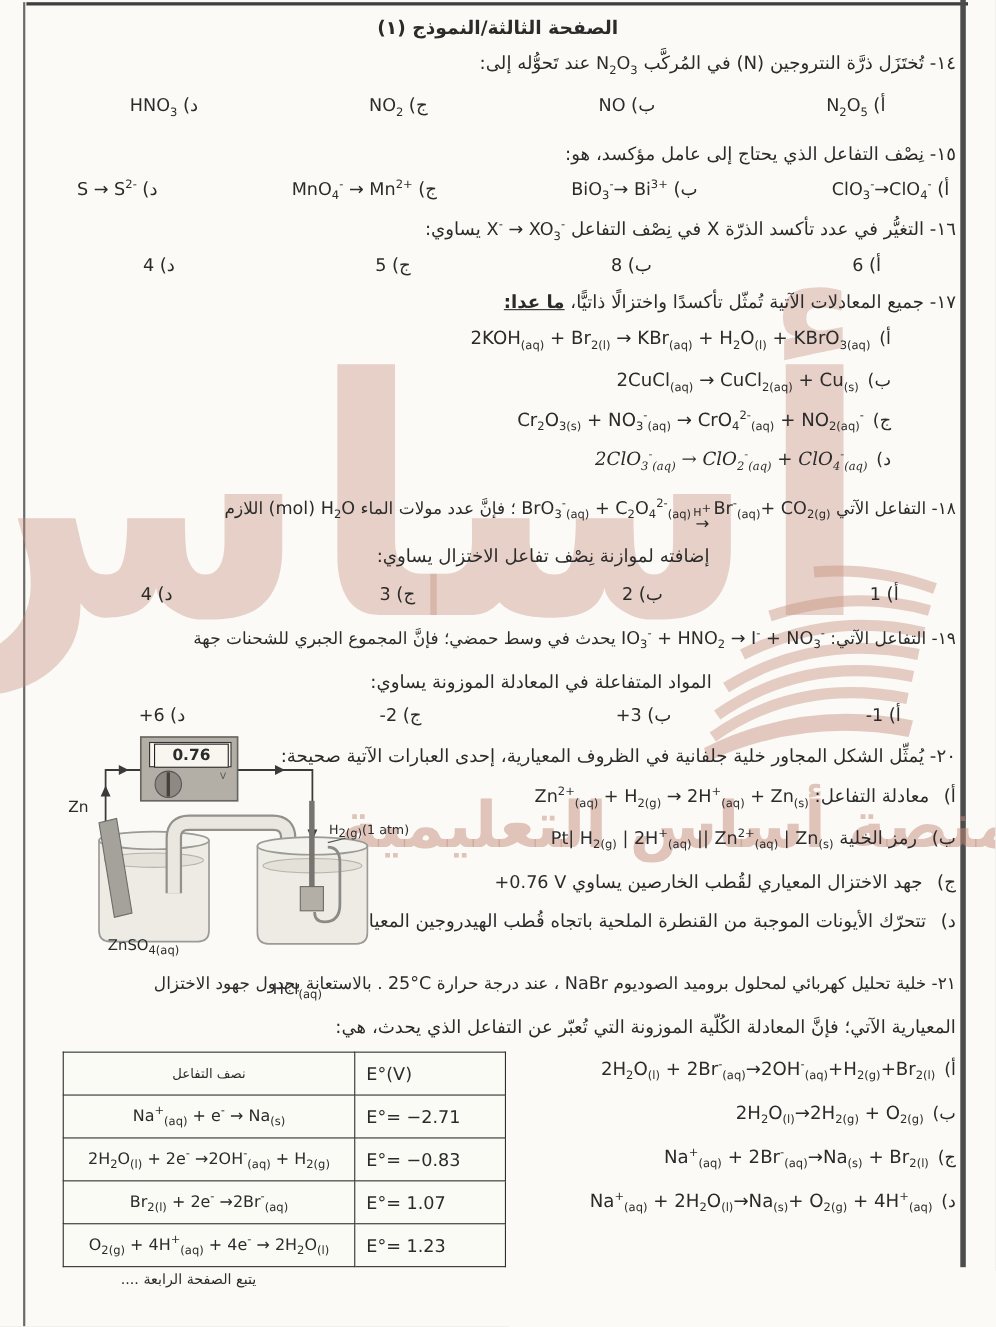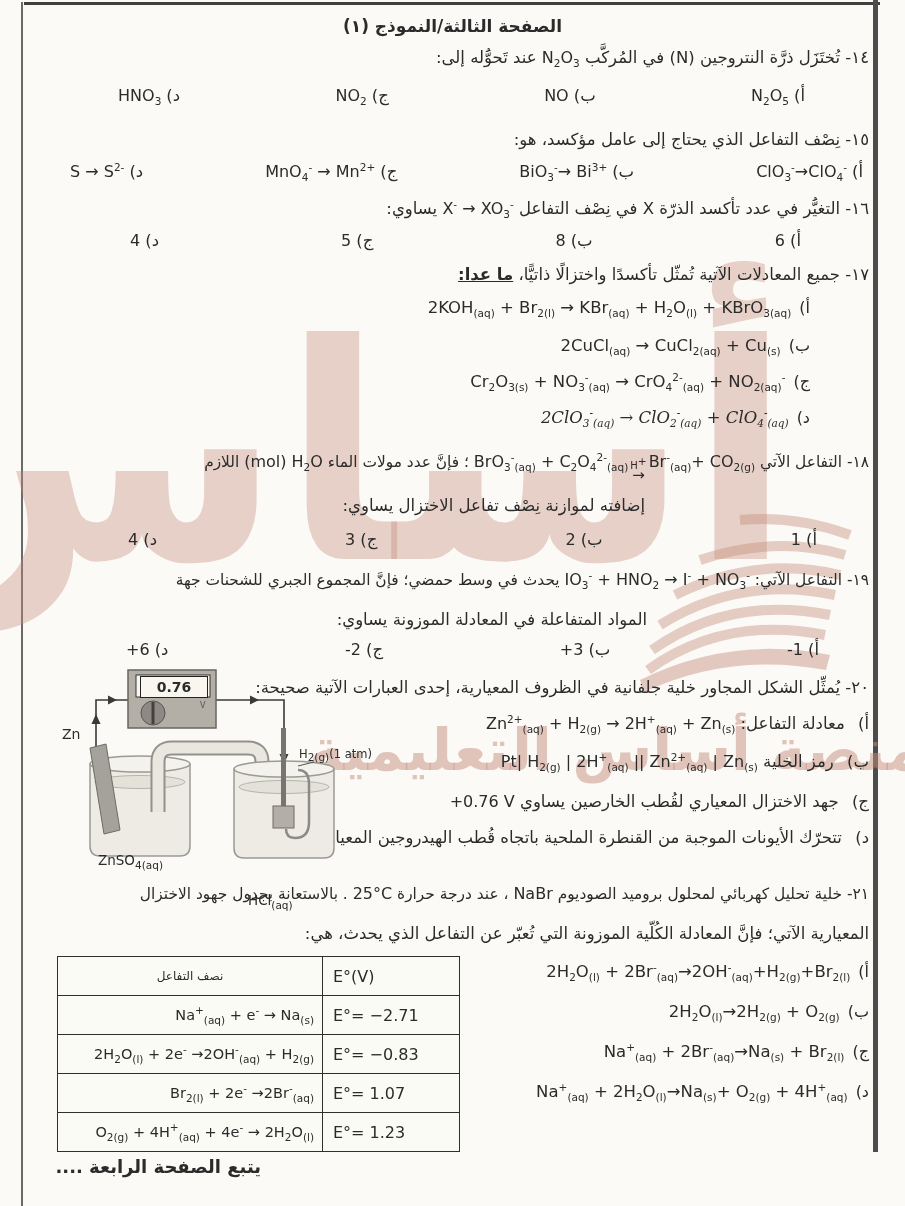--- a/index.html
+++ b/index.html
@@ -40,35 +40,35 @@
   .italic-chem{font-family:"DejaVu Serif",serif;font-style:italic;margin-left:40px;}
   .over-arrow{display:inline-flex;flex-direction:column;align-items:center;
     vertical-align:-2px;line-height:1;margin:0 2px;}
   .over-arrow .over{font-size:10px;margin-bottom:-3px;}
   .over-arrow .glyph{font-size:15px;}
 
   
   .etable{position:absolute;top:956px;left:57px;z-index:2;border-collapse:collapse;}
   .etable td,.etable th{border:1.6px solid #2f2f2f;padding:4px 8px;height:30px;
     font-weight:normal;background:rgba(252,251,247,.6);}
-  .etable .rx{width:248px;direction:ltr;text-align:right;font-size:14.5px;}
+  .etable .rx{width:248px;direction:ltr;text-align:center;font-size:14.5px;}
   .etable .ev{width:118px;direction:ltr;text-align:left;font-size:16px;padding-left:10px;}
   .etable th.rx{text-align:center;direction:rtl;font-size:12px;}
   .etable th.ev{font-size:16px;}
 
   
   .figure{position:absolute;left:52px;top:666px;width:320px;height:218px;z-index:2;}
   .fig-label{position:absolute;z-index:3;direction:ltr;white-space:nowrap;}
   .meter-value{left:140px;top:676px;width:66px;height:20px;background:#f8f6ef;
     border:1px solid #222;text-align:center;font-size:14px;font-weight:bold;line-height:20px;}
   .zn-label{left:62px;top:726px;font-size:14px;}
   .gas-label{left:299px;top:747px;font-size:11.5px;}
   .sol-left{left:98px;top:852px;font-size:13.5px;}
   .sol-right{left:248px;top:892px;font-size:13.5px;}
-  .footer{position:absolute;top:1156px;right:644px;font-weight:bold;font-size:18px;
+  .footer{position:absolute;top:1156px;right:672px;font-weight:normal;font-size:13px;
     direction:rtl;white-space:nowrap;z-index:2;}
 </style>
 </head>
 <body>
 
 <div class="page">
 
   <div class="border-top"></div>
   <div class="border-left"></div>
   <div class="border-right"></div>

